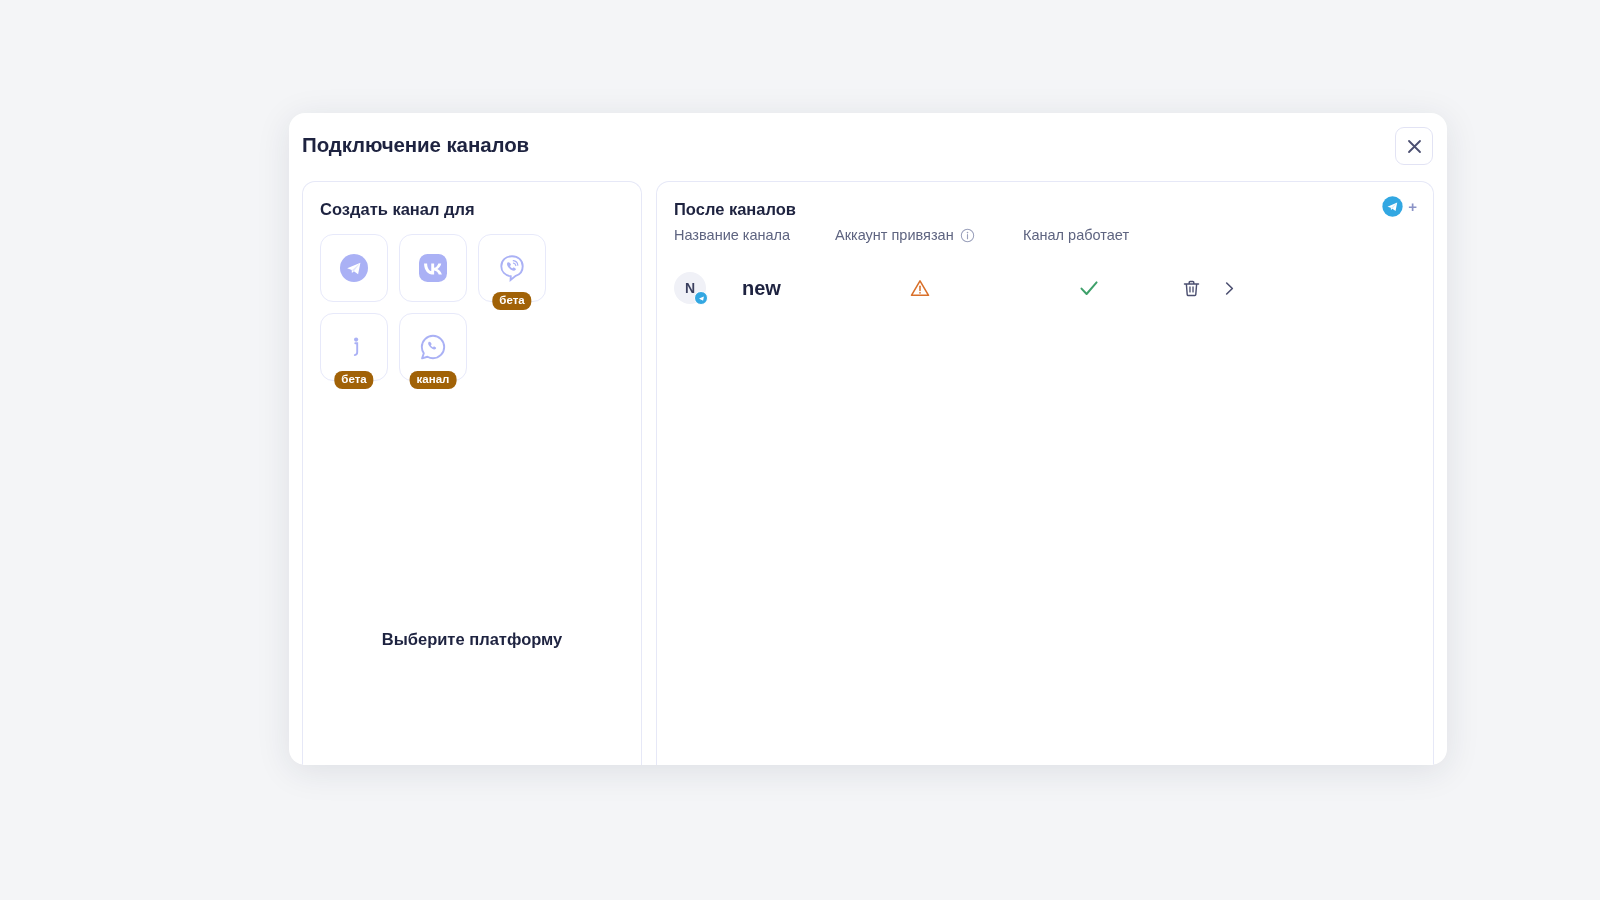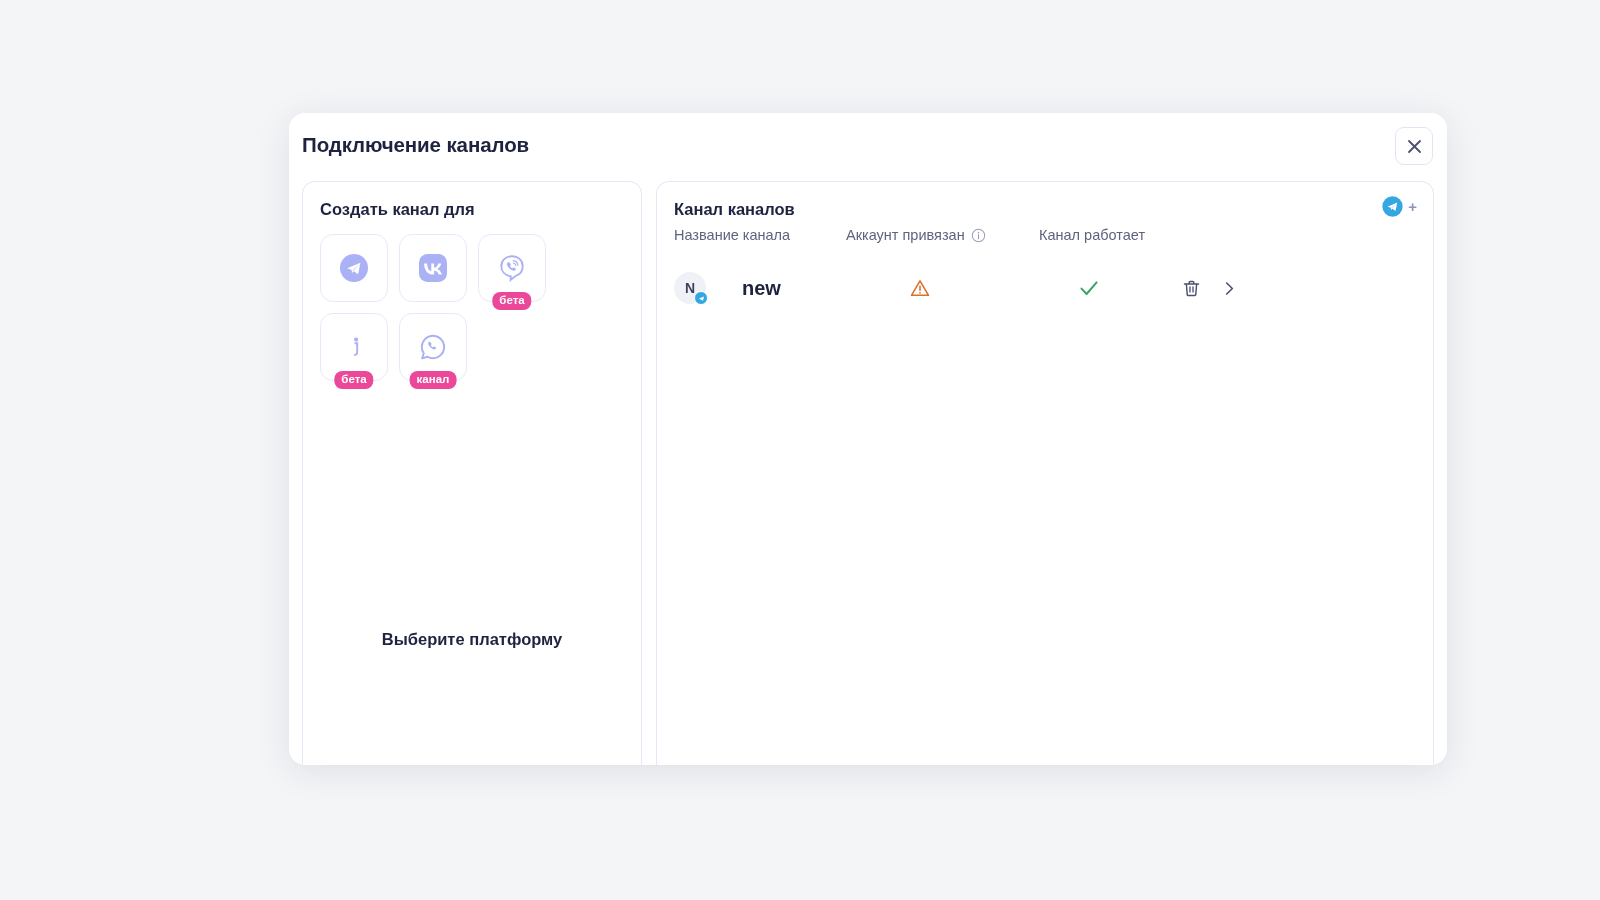--- a/index.html
+++ b/index.html
@@ -87,21 +87,21 @@
     background: #fff;
     display: flex; align-items: center; justify-content: center;
     cursor: pointer;
   }
   .tile svg { display: block; }
   .badge {
     position: absolute;
     left: 50%;
     transform: translateX(-50%);
     bottom: -9px;
-    background: #ec4899;
+    background: #a16207;
     color: #fff;
     font-size: 11.5px;
     font-weight: 700;
     padding: 2px 7px 3px;
     border-radius: 8px;
     white-space: nowrap;
     line-height: 1.15;
   }
   .badge-beta { transform: translateX(-50%) translateX(0px); }
 
@@ -150,22 +150,22 @@
   .col {
     position: absolute;
     font-size: 14.5px;
     color: #5e6480;
     display: flex;
     align-items: center;
     gap: 6px;
     white-space: nowrap;
   }
   .col-name   { left: 0; }
-  .col-linked { left: 172px; }
-  .col-works  { left: 365px; justify-content: flex-end; }
+  .col-linked { left: 161px; }
+  .col-works  { left: 349px; justify-content: flex-end; }
 
   .row {
     position: absolute;
     left: 17px; right: 17px; top: 86px;
     height: 40px;
   }
   .cell {
     position: absolute;
     top: 0;
     height: 40px;
@@ -267,21 +267,21 @@
         </div>
 
       </div>
 
       <div class="empty-state">
         <div class="empty-title">Выберите платформу</div>
       </div>
     </div>
 
     <div class="panel panel-right">
-      <div class="panel-title">Канал каналов</div>
+      <div class="panel-title">После каналов</div>
 
       <div class="add-channel">
         <svg width="23" height="23" viewBox="0 0 34 34">
           <circle cx="17" cy="17" r="15" fill="#32a7e2"></circle>
           <path d="M9.6 17.2 L24 11.2 L21.5 23.5 L16.9 20.3 L14.7 22.3 L14.5 19.0 Z" fill="#fff"></path>
           <path d="M14.6 19.1 L24 11.2 L16.9 20.3 Z" fill="#d6ecf8"></path>
         </svg>
         <span class="add-plus">+</span>
       </div>
 

